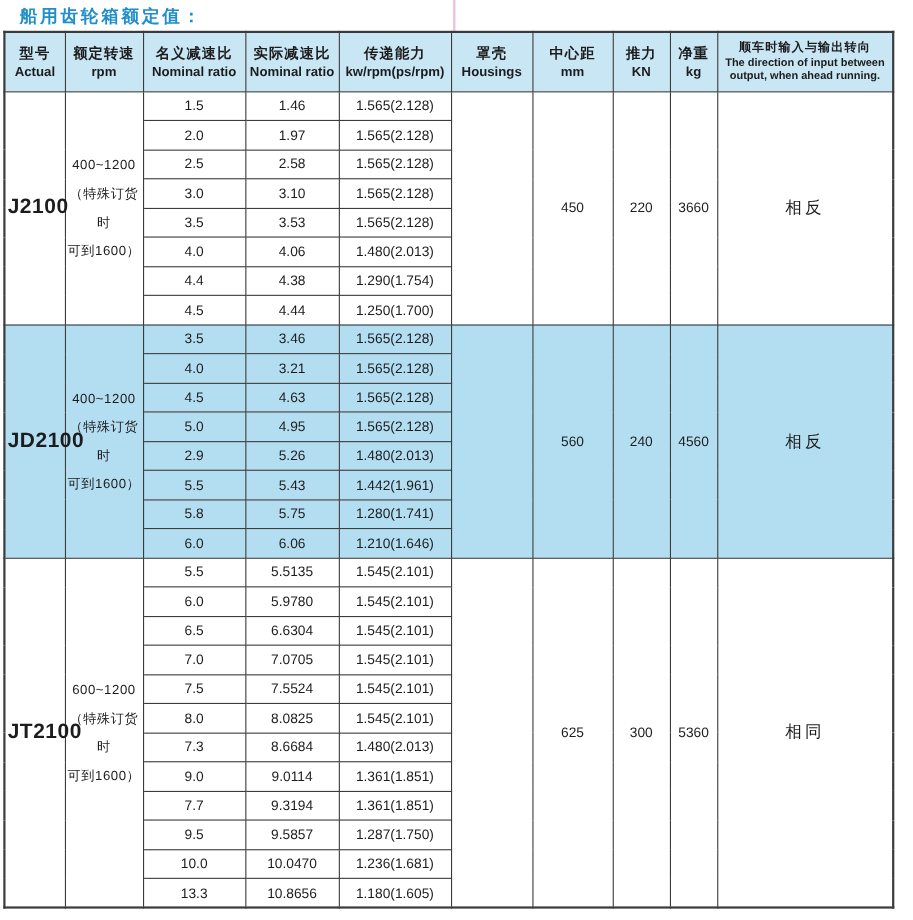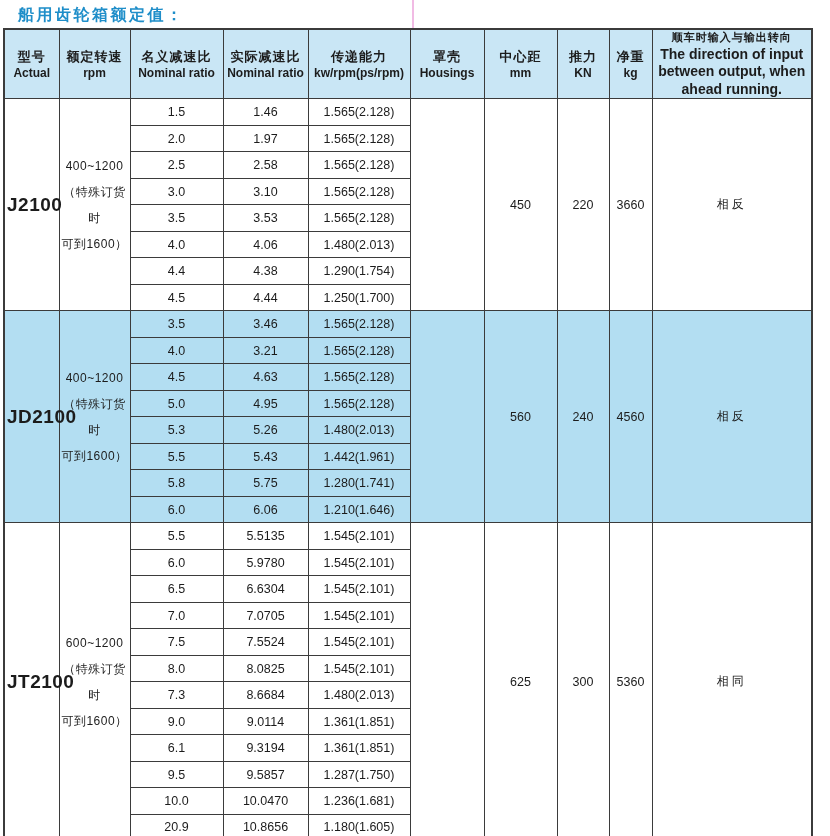--- a/index.html
+++ b/index.html
@@ -29,25 +29,25 @@
   table.ratings th, table.ratings td{
     border:1px solid var(--border); text-align:center; vertical-align:middle;
     padding:0 2px; color:var(--text);
   }
   thead th{
     background:var(--header-bg); height:54px; font-weight:700; font-size:13px;
     line-height:1.35; letter-spacing:1px;
   }
   thead th .en{font-size:12px; letter-spacing:0; line-height:1.2; margin-top:1px;}
   thead th.dir-th .zh{font-size:11px; letter-spacing:1px;}
-  thead th.dir-th .en{font-size:14px; line-height:1.25; letter-spacing:0;text-align:center;}
+  thead th.dir-th .en{font-size:10px; line-height:1.25; letter-spacing:0;text-align:center;}
   tbody td{height:26.5px; font-size:12.5px;}
   tbody td.model{font-weight:700; font-size:19px; letter-spacing:.5px;}
   tbody td.rpm{font-size:12px; line-height:26px; padding:0; letter-spacing:.5px;}
-  tbody td.dir{font-size:12px; letter-spacing:3px;}
+  tbody td.dir{font-size:15px; letter-spacing:3px;}
   tbody tr.hl td{background:var(--highlight-bg);}
 </style>
 </head>
 <body>
 
 <div class="page">
   <div class="page-title">船用齿轮箱额定值：</div>
   <div class="guide-line"></div>
 
   <table class="ratings">
@@ -184,21 +184,21 @@
           <td>4.5</td>
           <td>4.63</td>
           <td>1.565(2.128)</td>
         </tr>
         <tr class="hl">
           <td>5.0</td>
           <td>4.95</td>
           <td>1.565(2.128)</td>
         </tr>
         <tr class="hl">
-          <td>5.3</td>
+          <td>2.9</td>
           <td>5.26</td>
           <td>1.480(2.013)</td>
         </tr>
         <tr class="hl">
           <td>5.5</td>
           <td>5.43</td>
           <td>1.442(1.961)</td>
         </tr>
         <tr class="hl">
           <td>5.8</td>
@@ -255,34 +255,34 @@
           <td>7.3</td>
           <td>8.6684</td>
           <td>1.480(2.013)</td>
         </tr>
         <tr>
           <td>9.0</td>
           <td>9.0114</td>
           <td>1.361(1.851)</td>
         </tr>
         <tr>
-          <td>6.1</td>
+          <td>7.7</td>
           <td>9.3194</td>
           <td>1.361(1.851)</td>
         </tr>
         <tr>
           <td>9.5</td>
           <td>9.5857</td>
           <td>1.287(1.750)</td>
         </tr>
         <tr>
           <td>10.0</td>
           <td>10.0470</td>
           <td>1.236(1.681)</td>
         </tr>
         <tr>
-          <td>20.9</td>
+          <td>13.3</td>
           <td>10.8656</td>
           <td>1.180(1.605)</td>
         </tr>
       </tbody>
   </table>
 </div>
 
 </body></html>

